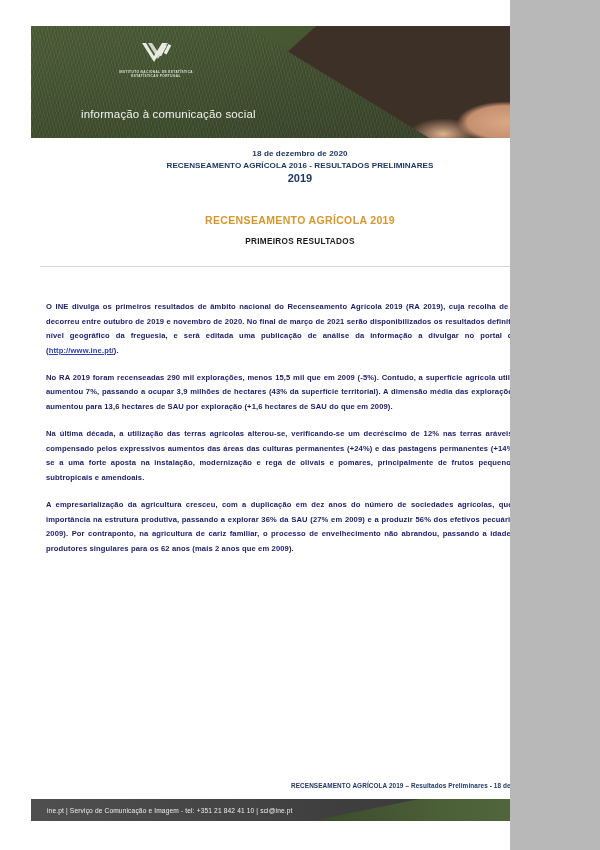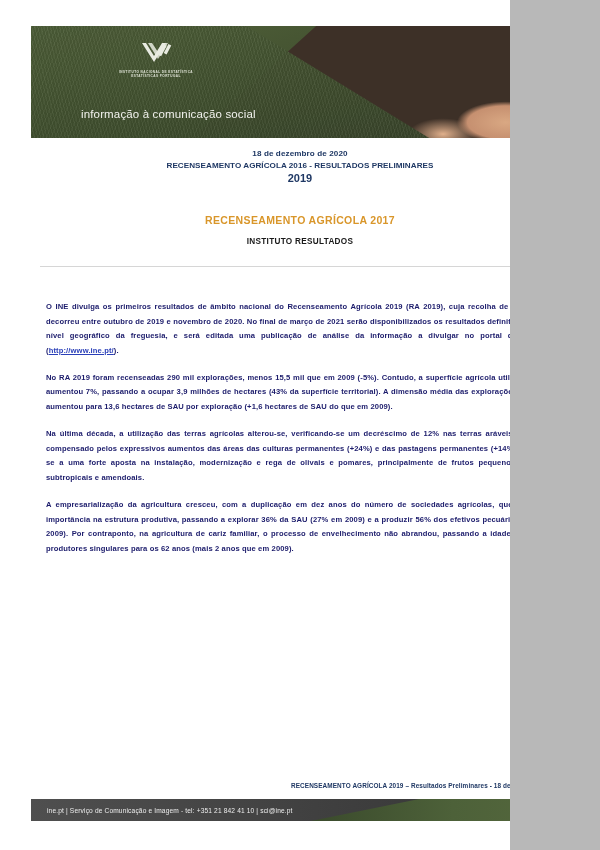--- a/index.html
+++ b/index.html
@@ -259,22 +259,22 @@
 
     <div class="banner-sub">informação à comunicação social</div>
   </div>
 
   <div class="meta">
     <div class="meta-date">18 de dezembro de 2020</div>
     <div class="meta-title">RECENSEAMENTO AGRÍCOLA 2016 - RESULTADOS PRELIMINARES</div>
     <div class="meta-year">2019</div>
   </div>
 
-  <div class="doc-title">RECENSEAMENTO AGRÍCOLA 2017</div>
-  <div class="doc-subtitle">INSTITUTO RESULTADOS</div>
+  <div class="doc-title">RECENSEAMENTO AGRÍCOLA 2019</div>
+  <div class="doc-subtitle">PRIMEIROS RESULTADOS</div>
   <div class="rule"></div>
 
   <div class="body">
     <p class="para"><span>O INE divulga os primeiros resultados de âmbito nacional do Recenseamento Agrícola 2019 (RA 2019), cuja recolha de informação decorreu entre outubro de 2019 e novembro de 2020. No final de março de 2021 serão disponibilizados os resultados definitivos, até ao nível geográfico da freguesia, e será editada uma publicação de análise da informação a divulgar no portal do INE, I.P (</span><a href="#">http://www.ine.pt/</a><span>).</span></p>
     <p class="para">No RA 2019 foram recenseadas 290 mil explorações, menos 15,5 mil que em 2009 (-5%). Contudo, a superfície agrícola utilizada (SAU) aumentou 7%, passando a ocupar 3,9 milhões de hectares (43% da superfície territorial). A dimensão média das explorações agrícolas aumentou para 13,6 hectares de SAU por exploração (+1,6 hectares de SAU do que em 2009).</p>
     <p class="para">Na última década, a utilização das terras agrícolas alterou-se, verificando-se um decréscimo de 12% nas terras aráveis, mais que compensado pelos expressivos aumentos das áreas das culturas permanentes (+24%) e das pastagens permanentes (+14%). Assistiu-se a uma forte aposta na instalação, modernização e rega de olivais e pomares, principalmente de frutos pequenos de baga, subtropicais e amendoais.</p>
     <p class="para">A empresarialização da agricultura cresceu, com a duplicação em dez anos do número de sociedades agrícolas, que ganharam importância na estrutura produtiva, passando a explorar 36% da SAU (27% em 2009) e a produzir 56% dos efetivos pecuários (41% em 2009). Por contraponto, na agricultura de cariz familiar, o processo de envelhecimento não abrandou, passando a idade média dos produtores singulares para os 62 anos (mais 2 anos que em 2009).</p>
   </div>
 
   <div class="foot-ref">RECENSEAMENTO AGRÍCOLA 2019 – Resultados Preliminares - 18 de dezembro 2020</div>

